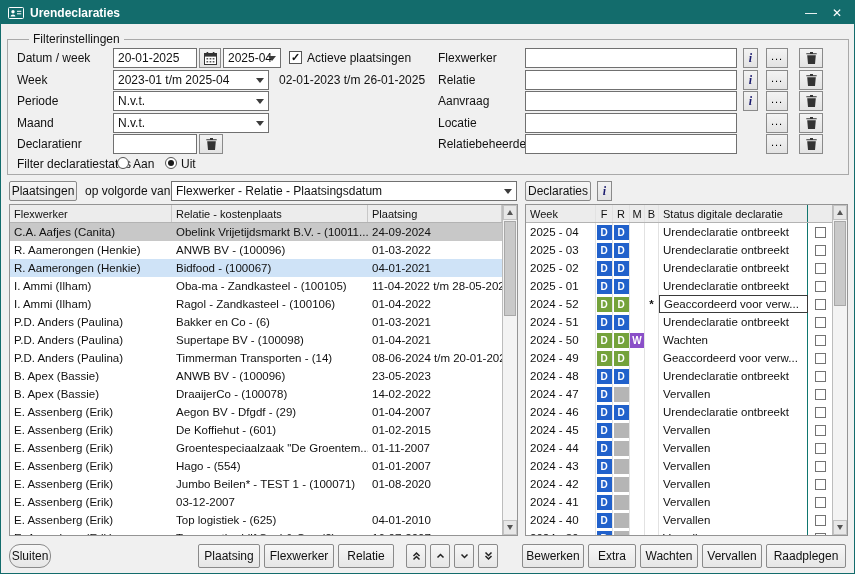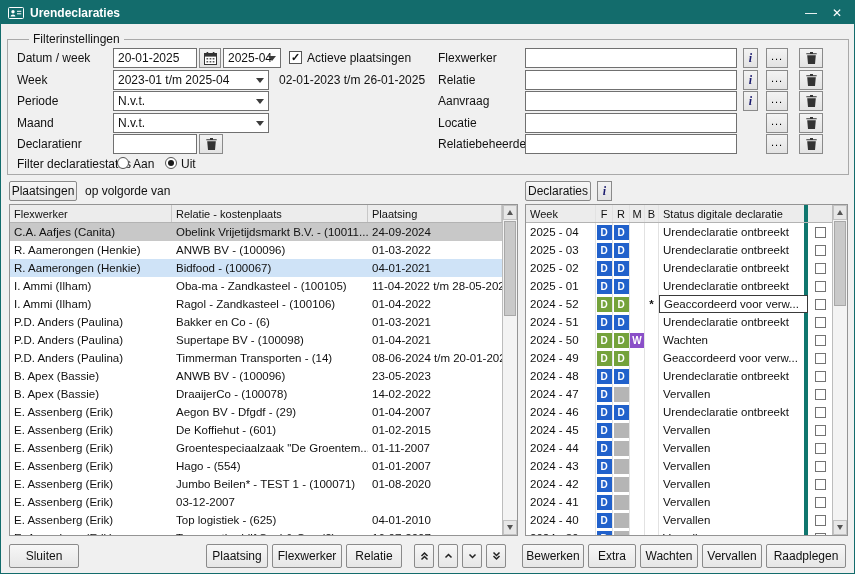--- a/index.html
+++ b/index.html
@@ -40,21 +40,21 @@
   .trow{display:flex;height:18px;background:#fff;font-size:11.5px}
   .trow.selected{background:var(--rowsel)}
   .trow.highlight{background:var(--rowhl)}
   .tcell{display:flex;align-items:center;white-space:nowrap;overflow:hidden}
   .c-fw{width:162px;padding-left:4px}
   .c-rel{width:196px;padding-left:4px}
   .c-pl{flex:1;padding-left:4px}
   .c-week{width:70px;padding-left:4px;border-right:1px solid #e2e2e2}
   .c-f,.c-r{width:17px}.c-m{width:15px}.c-b{width:14px}
   .c-f,.c-r,.c-m,.c-b{justify-content:center;border-right:1px solid #e2e2e2}
-  .c-status{width:149px;padding-left:4px;border-right:4px solid #0f766e}
+  .c-status{width:149px;padding-left:4px;border-right:1px solid #0f766e}
   .c-status.focus{border:1px solid #3a3a3a;background:#fff}
   .c-chk{flex:1;justify-content:center}
   .rowcheck{width:11px;height:11px;border:1px solid #737373;background:#fff}
   .badge{width:15px;height:15px;display:flex;align-items:center;justify-content:center;color:#fff;font-size:10px;font-weight:bold;flex:none}
   .badge.blue{background:var(--blue)}.badge.green{background:var(--green)}
   .badge.purple{background:var(--purple)}.badge.gray{background:var(--gray)}
   .star-cell{font-weight:bold}
   .vscroll{width:15px;flex:none;background:#f3f3f3;border-left:1px solid #bcbcbc;display:flex;flex-direction:column}
   .sb-btn{height:15px;flex:none;background:#e7e7e7;border:1px solid #c2c2c2;display:flex;align-items:center;justify-content:center}
   .sb-track{flex:1;position:relative}
@@ -221,20 +221,24 @@
             <path fill="#333" d="M4 0h3v1.2h3.7v1H.3v-1H4zM1.2 3.2h8.6L9 12H2z"></path>
           </svg>
         </span>
       </button>
     </div>
 
   <button class="btn toolbar-btn" style="left:8px;top:180px;width:68px">
     <span class="btn-label">Plaatsingen</span>
   </button>
   <span class="flabel" style="left:84px;top:180px">op volgorde van</span>
+  <div class="selectbox" style="left:170px;top:180px;width:346px">
+    <span>Flexwerker - Relatie - Plaatsingsdatum</span>
+    <span class="caret"></span>
+  </div>
   <button class="btn toolbar-btn" style="left:524px;top:180px;width:66px">
     <span class="btn-label">Declaraties</span>
   </button>
   <button class="sq-btn" style="left:596px;top:180px;width:15px;height:20px">
     <span class="i-glyph">i</span>
   </button>
 
   <div class="table" id="left-table">
     <div class="tmain">
       <div class="thead">
@@ -640,21 +644,21 @@
       <div class="sb-track">
           <div class="sb-thumb" style="height:85px"></div>
         </div>
       <div class="sb-btn">
           <span class="tri-down"></span>
         </div>
     </div>
   </div>
 
   <div class="bottom-bar" id="bottom-bar">
-      <button class="btn" style="width: 70px;">
+      <button class="btn" style="width: 42px; border-radius: 11px;">
         <span class="btn-label">Sluiten</span>
       </button>
       <div class="spacer"></div>
       <button class="btn" style="width: 62px;">
         <span class="btn-label">Plaatsing</span>
       </button>
       <button class="btn" style="width: 70px;">
         <span class="btn-label">Flexwerker</span>
       </button>
       <button class="btn" style="width: 56px;">
@@ -681,21 +685,21 @@
           </svg>
         </span>
       </button>
       <button class="btn" style="width: 20px;">
         <span style="display: flex;">
           <svg width="11" height="10" viewBox="0 0 11 10">
             <path d="M2.5 1.5L5.5 4.5L8.5 1.5M2.5 5L5.5 8L8.5 5" fill="none" stroke="#222" stroke-width="1.5"></path>
           </svg>
         </span>
       </button>
-      <button class="btn" style="width: 62px; margin-left: 12px;">
+      <button class="btn" style="width: 62px; margin-left: 20px;">
         <span class="btn-label">Bewerken</span>
       </button>
       <button class="btn" style="width: 48px;">
         <span class="btn-label">Extra</span>
       </button>
       <button class="btn" style="width: 58px;">
         <span class="btn-label">Wachten</span>
       </button>
       <button class="btn" style="width: 60px;">
         <span class="btn-label">Vervallen</span>

